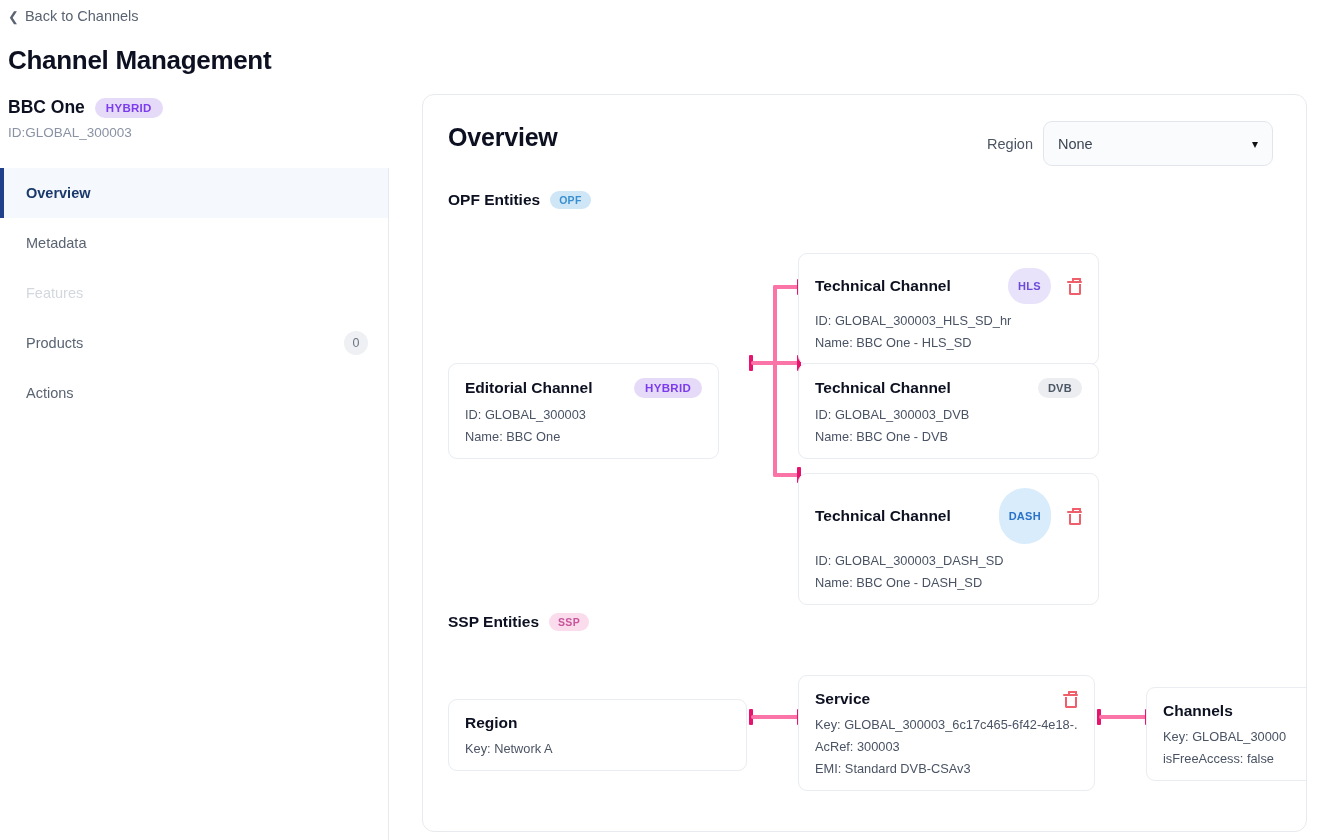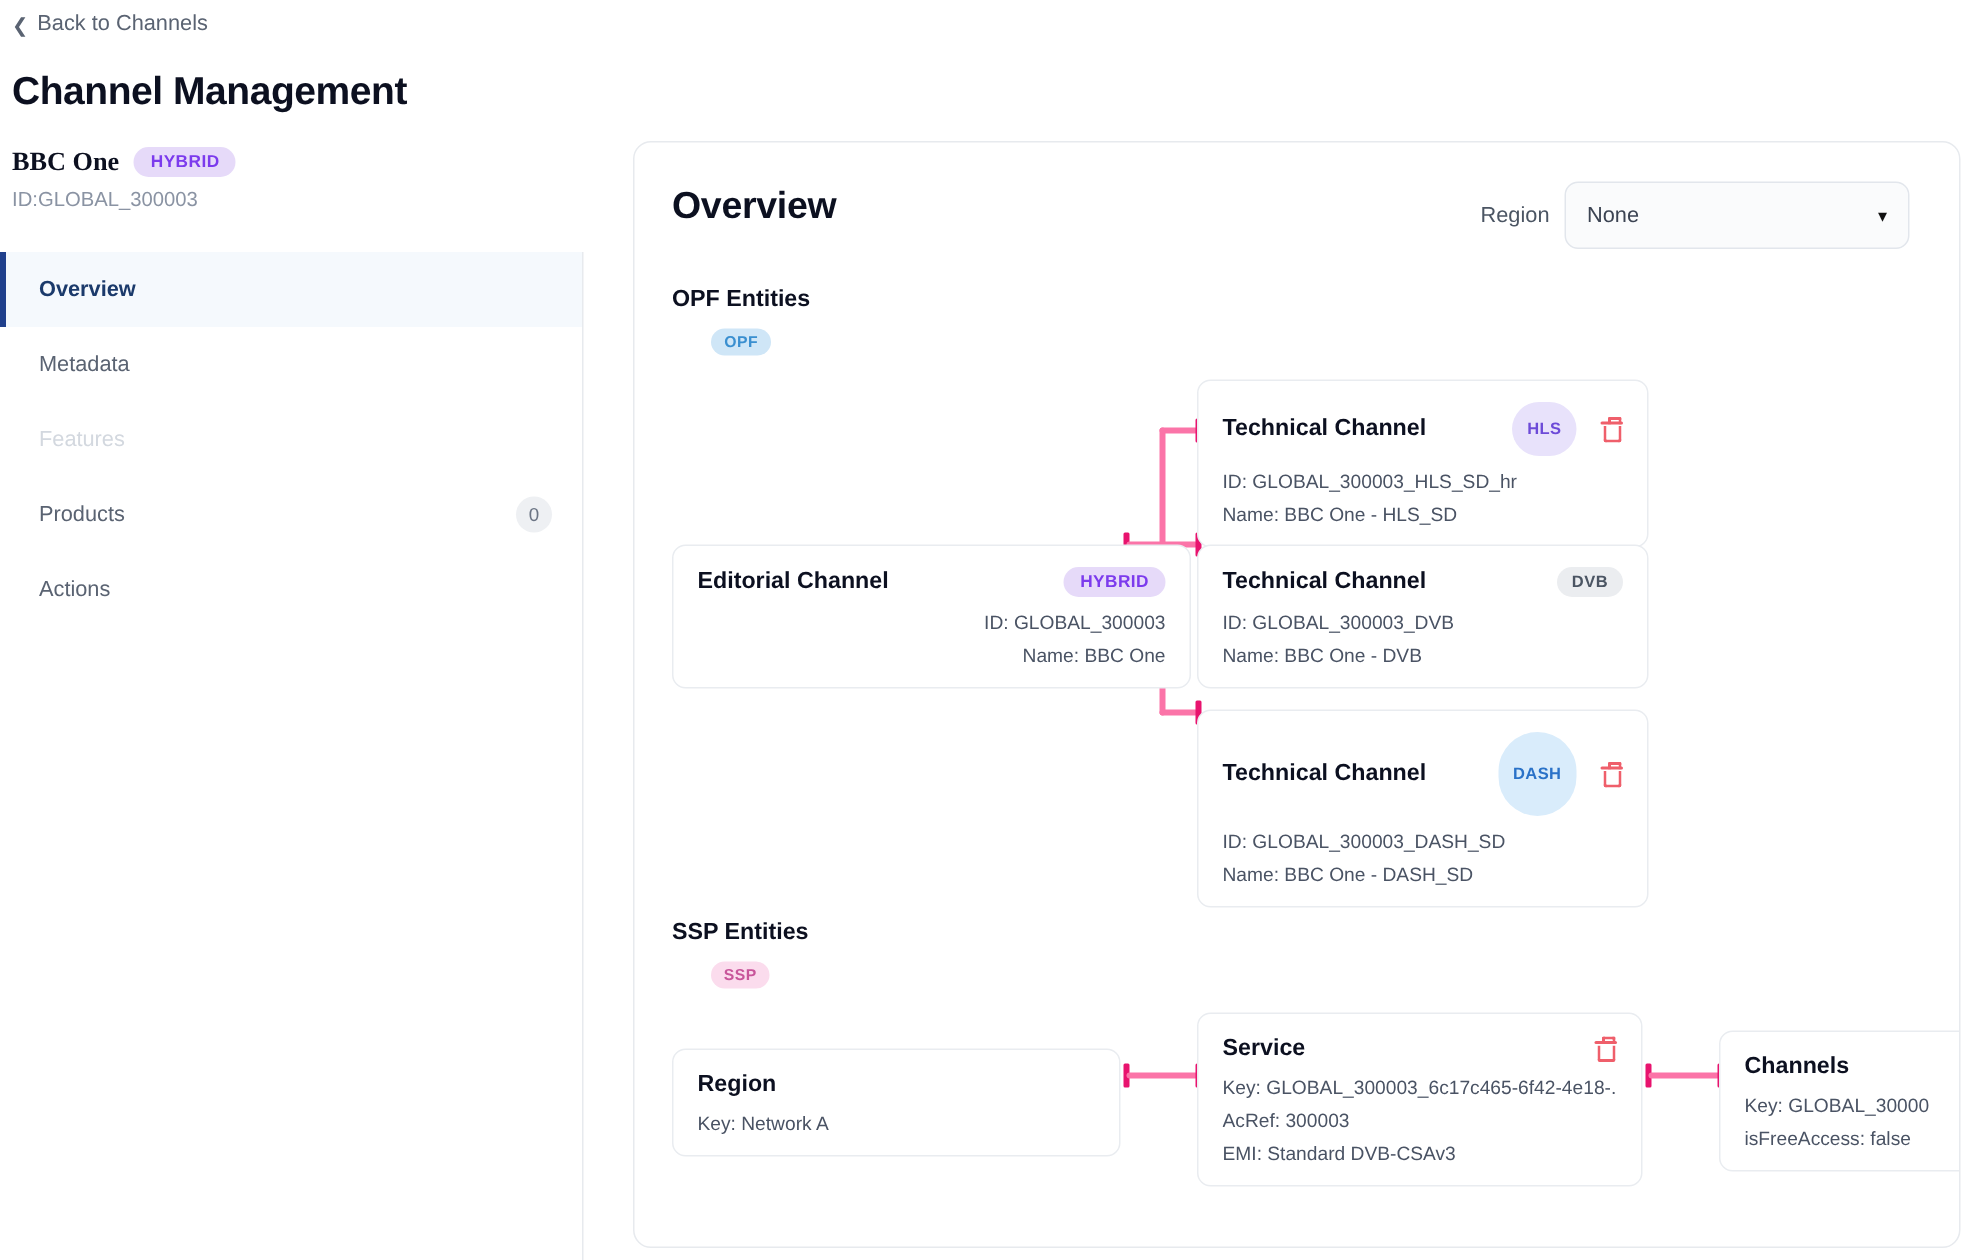--- a/index.html
+++ b/index.html
@@ -33,21 +33,21 @@
   .chan-logo {
     width: 88px; height: 52px; border-radius: 7px;
     background: #f9a21b;
     display: flex; align-items: center; justify-content: center;
   }
   .chan-logo span {
     font-size: 9.5px; color: #fde3b6; letter-spacing: 0.2px;
   }
   .chan-meta { padding-top: 2px; }
   .chan-title-row { display: flex; align-items: center; gap: 10px; }
-  .chan-name { font-size: 17.5px; font-weight: bold; color: #0c1020; font-family: Liberation Serif, serif; }
+  .chan-name { font-size: 17.5px; font-weight: bold; color: #0c1020; }
   .chan-id { font-size: 13.5px; color: #8a93a3; margin-top: 7px; }
 
   .badge {
     display: inline-flex; align-items: center; justify-content: center;
     border-radius: 999px; font-size: 11.5px; font-weight: bold;
     letter-spacing: 0.3px; white-space: nowrap;
   }
   .badge-hybrid { background: #e6daf9; color: #7c3bed; padding: 4px 11px; }
   .badge-hls    { background: #e8e2fb; color: #6d4bd8; padding: 12px 10px; font-size: 11px; }
   .badge-dvb    { background: #ebedf0; color: #4b5563; padding: 4px 10px; font-size: 11px; }
@@ -103,21 +103,21 @@
   .region-select {
     width: 230px; height: 45px; border: 1px solid #e2e6ec;
     border-radius: 9px; background: #fafbfc;
     display: flex; align-items: center; justify-content: space-between;
     padding: 0 14px; font-size: 14.5px; color: #3c4453; cursor: pointer;
   }
   .chev { font-size: 12px; color: #111; }
 
   .sec-head {
     position: absolute; display: flex; align-items: center; gap: 10px;
-    font-size: 15.5px; font-weight: bold; color: #0c1020; flex-direction: column;
+    font-size: 15.5px; font-weight: bold; color: #0c1020;
   }
   .sec-opf { left: 25px; top: 96px; }
   .sec-ssp { left: 25px; top: 518px; }
 
   
   .card {
     position: absolute; border: 1px solid #e9ecf0; border-radius: 9px;
     background: #fff; padding: 14px 16px 14px 16px;
   }
   .card-head {
@@ -143,21 +143,21 @@
     width: 5px; height: 3px; border: 2px solid #ef5f6b;
     border-bottom: none; border-radius: 1px 1px 0 0;
   }
   .trash i {
     position: absolute; left: 1.5px; top: 6px;
     width: 12px; height: 11px; border: 2px solid #ef5f6b;
     border-top: none; border-radius: 0 0 2px 2px; display: block;
   }
 
   
-  .c-editorial { left: 25px;  top: 268px; width: 346px; text-align: right; }
+  .c-editorial { left: 25px;  top: 268px; width: 271px; }
   .c-hls       { left: 375px; top: 158px; width: 301px; }
   .c-dvb       { left: 375px; top: 268px; width: 301px; }
   .c-dash      { left: 375px; top: 378px; width: 301px; }
   .c-network   { left: 25px;  top: 604px; width: 299px; }
   .c-service   { left: 375px; top: 580px; width: 297px; }
   .c-channel   { left: 723px; top: 592px; width: 230px; }
 
   
   .conn { position: absolute; }
   .h-line { position: absolute; height: 4px; background: #fb74a8; border-radius: 2px; }

